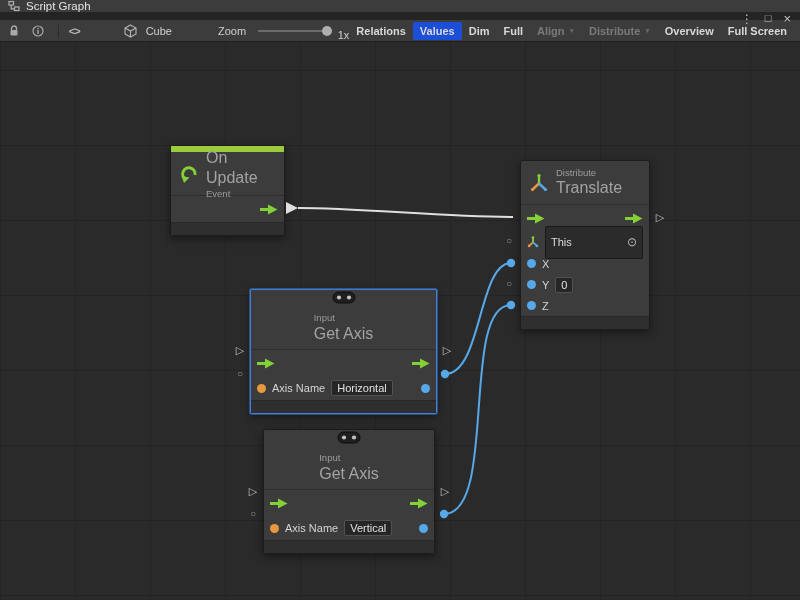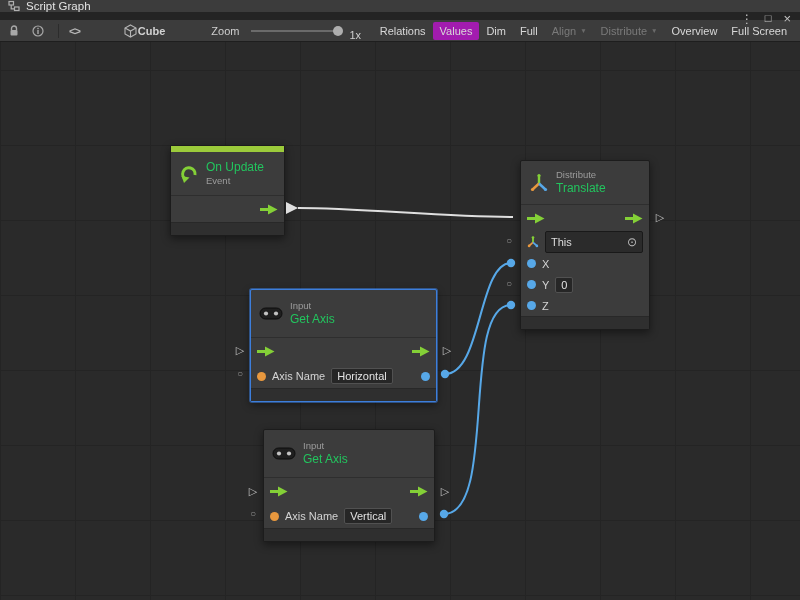--- a/index.html
+++ b/index.html
@@ -17,70 +17,70 @@
   .wc-menu { font-size:12px; }
   .wc-max  { font-size:11px; }
   .wc-close{ font-size:13px; }
 
   
   .toolbar { height:22px; background:#3C3C3C; border-bottom:1px solid #1E1E1E;
              display:flex; align-items:center; padding:0 6px; font-size:11px; color:#CFCFCF; }
   .tb-icon { display:inline-flex; align-items:center; justify-content:center; }
   .tb-sep { width:1px; height:14px; background:#2C2C2C; margin:0 10px 0 14px; }
   .code-glyph { font-size:11px; font-weight:bold; letter-spacing:-1px; color:#B8B8B8; }
-  .cube-label { margin-left:1px; color:#D2D2D2;font-weight:bold; }
+  .cube-label { margin-left:9px; color:#D2D2D2; }
   .zoom-label { margin-left:46px; color:#CFCFCF; }
   .zoom-track { position:relative; width:88px; height:2px; background:#6B6B6B; margin-left:12px; }
   .zoom-handle { position:absolute; right:-4px; top:50%; transform:translateY(-50%);
                  width:10px; height:10px; border-radius:50%; background:#AEAEAE; }
   .zoom-level { margin-left:10px; color:#CFCFCF;margin-top:8px; }
   .tb-buttons { margin-left:auto; display:flex; align-items:center; height:22px; }
   .tb-btn { display:flex; align-items:center; padding:3px 7px; border-radius:2px;
-            color:#D8D8D8; font-size:11px; white-space:nowrap; cursor:default; }
-  .tb-btn.active { background:#a21caf;align-items:center; }
+            color:#D8D8D8; font-size:11px; white-space:nowrap; cursor:default;font-weight:bold; }
+  .tb-btn.active { background:#1d4ed8;align-items:center; }
   .tb-btn.disabled { color:#7A7A7A; }
   .dd-arrow { font-size:6.5px; margin-left:4px; color:#9A9A9A; }
   .tb-btn.disabled .dd-arrow { color:#6A6A6A; }
 
   
   .canvas { position:absolute; top:42px; left:0; width:800px; height:558px;
             background-color:#2A2A2A;
             background-image: linear-gradient(to right, #242424 1px, transparent 1px),
                               linear-gradient(to bottom, #242424 1px, transparent 1px);
             background-size:75px 75px; background-position:0px 28px; overflow:hidden; }
 
   .wires { position:absolute; inset:0; z-index:4; pointer-events:none; }
 
   
   .node { position:absolute; z-index:2; background:#3C3C3C; border:1px solid #1C1C1C;
           border-radius:2px; box-shadow:0 3px 8px rgba(0,0,0,.45); color:#D6D6D6; }
   .node.selected { border-color:#3D7EDB; box-shadow:0 0 0 1px rgba(61,126,219,.55), 0 3px 8px rgba(0,0,0,.45); }
   .event-bar { height:6px; background:#9CCB3B; }
   .nheader { height:44px; display:flex; align-items:center; gap:7px; padding:0 8px;
              border-bottom:1px solid #2E2E2E; }
-  .nheader.tall { height:48px; }
+  .nheader.tall { height:60px;flex-direction:column; }
   .ntitles { display:flex; flex-direction:column; line-height:1.25; }
   .nsub  { font-size:9.5px; color:#9C9C9C; }
-  .nmain { font-size:12px; color:#22c55e; }
+  .nmain { font-size:16px; color:#a3a3a3; }
   .nrow { display:flex; align-items:center; padding:0 6px; }
   .flow-row { height:26px; }
   .val-row  { height:21px; }
   .mid-row  { height:22px; }
   .nfooter { height:13px; background:#2F2F2F; border-top:1px solid #282828; }
   .plabel { font-size:11px; color:#D4D4D4; margin-left:6px; }
   .dot { width:9px; height:9px; border-radius:50%; flex:none; }
   .dot.blue   { background:#57A8E8; }
   .dot.orange { background:#E8983E; }
   .dot.right  { margin-left:auto; }
   .field { background:#262626; border:1px solid #515151; border-radius:2px; height:16px;
            line-height:14px; padding:0 5px; font-size:11px; color:#E2E2E2; white-space:nowrap; }
   .field.small { min-width:16px; margin-left:6px; }
   .field.axis { margin-left:6px; }
   .picker { flex:1; display:flex; align-items:center; justify-content:space-between;
-            background:#2B2B2B; border:1px solid #191919; border-radius:2px; height:22px;
+            background:#2B2B2B; border:1px solid #191919; border-radius:2px; height:33px;
             padding:0 5px; margin-left:6px; font-size:11px; color:#DDDDDD; }
   .picker .target { color:#B9B9B9; font-size:12px; line-height:1; }
   .arr { flex:none; display:inline-flex; }
   .arr.right { margin-left:auto; }
 
   
   .pmark { position:absolute; z-index:6; transform:translate(-50%,-50%);
            color:#C4C4C4; font-size:11px; line-height:1; cursor:default; }
   .pmark.circ { color:#8F8F8F; font-size:10px; }
 </style>

